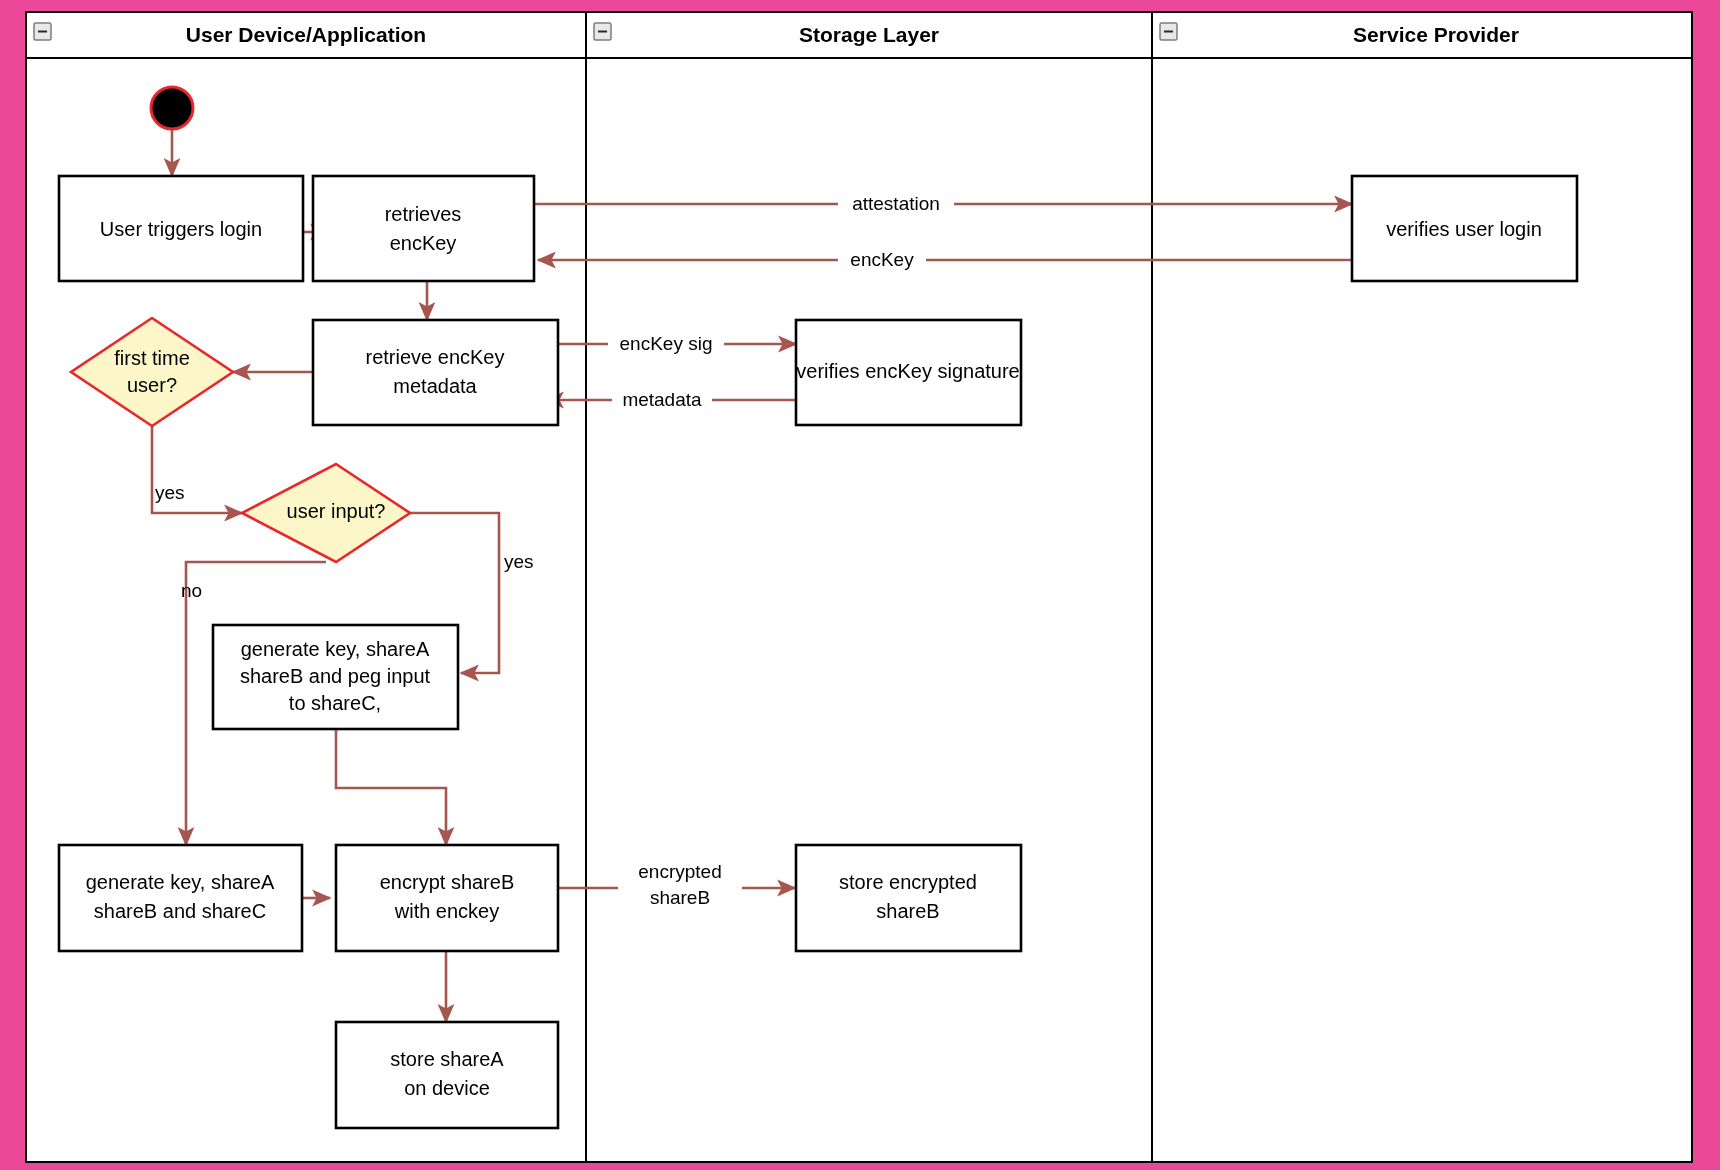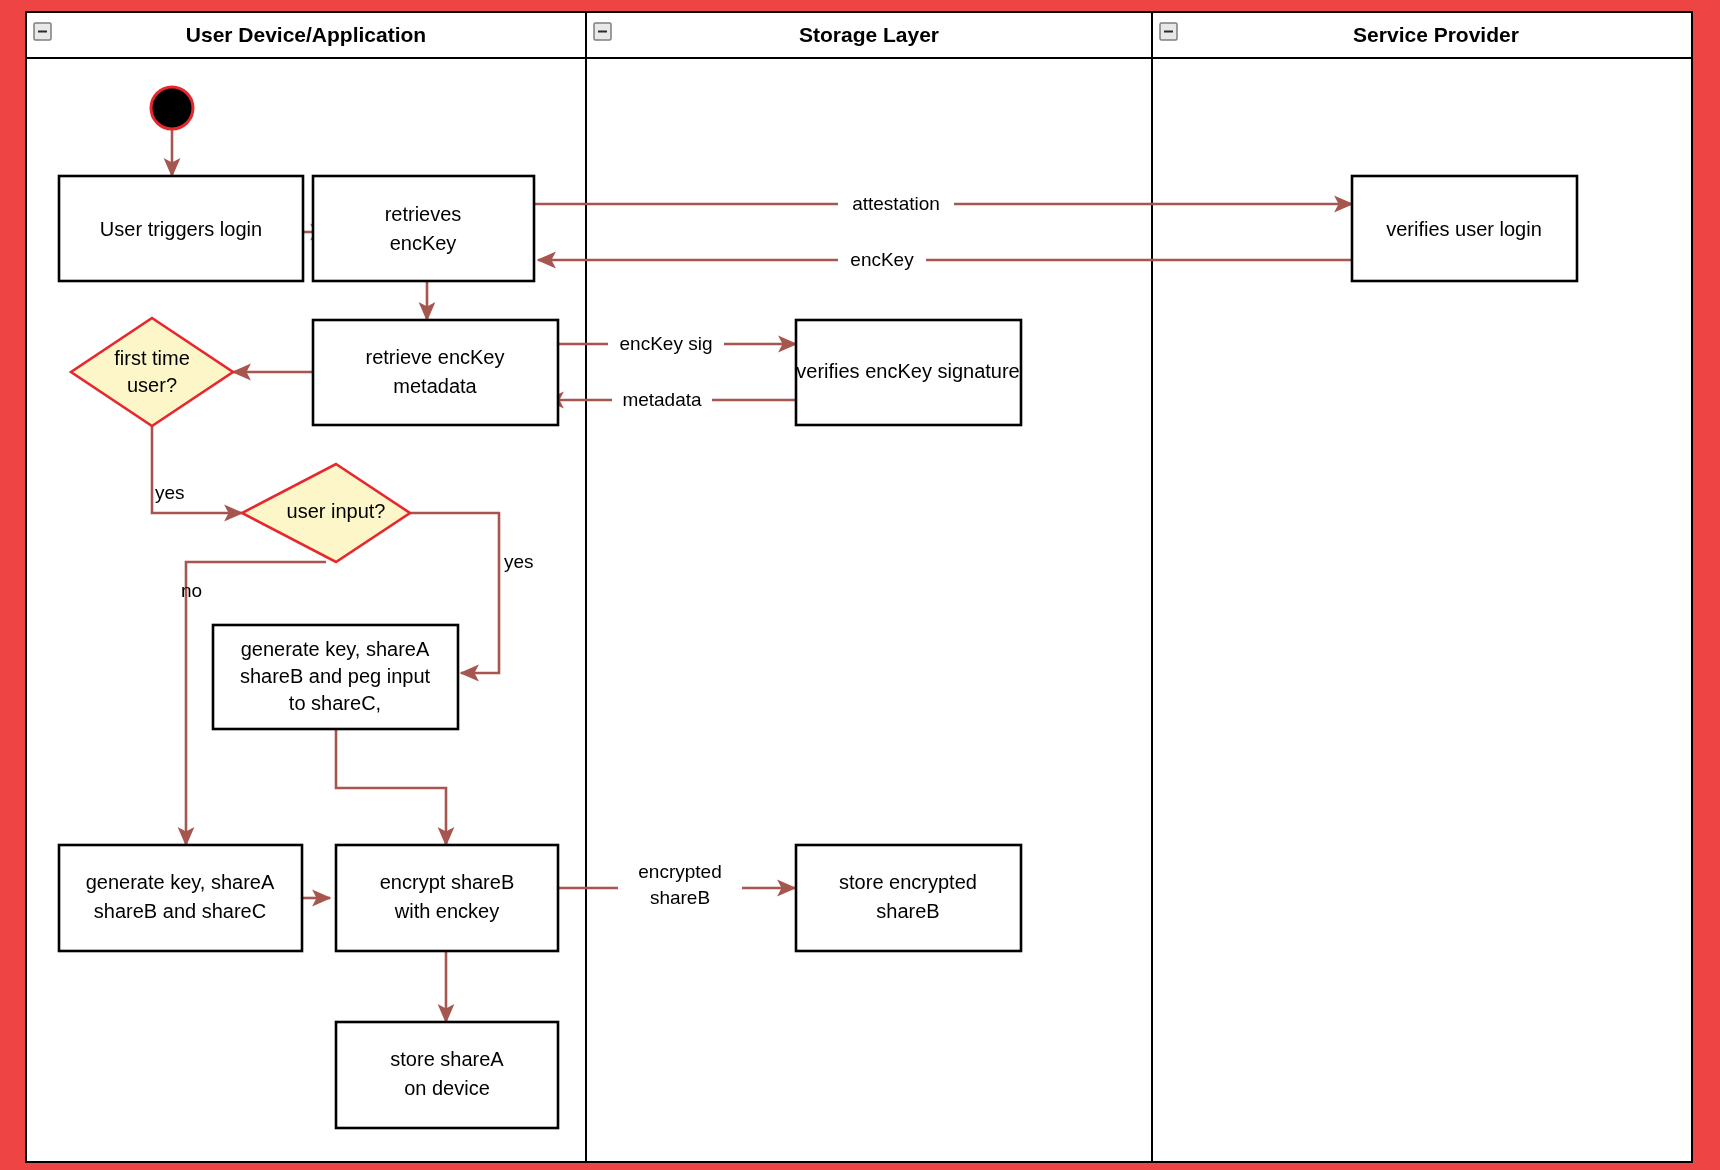--- a/index.html
+++ b/index.html
@@ -7,21 +7,21 @@
     padding: 0;
     background: #ffffff;
   }
   body {
     font-family: "Liberation Sans", sans-serif;
   }
   #diagram-root {
     position: relative;
     width: 1720px;
     height: 1170px;
-    background: #ef4444;
+    background: #ec4899;
     overflow: hidden;
   }
   svg#canvas {
     position: absolute;
     left: 0;
     top: 0;
     width: 1720px;
     height: 1170px;
     display: block;
   }

